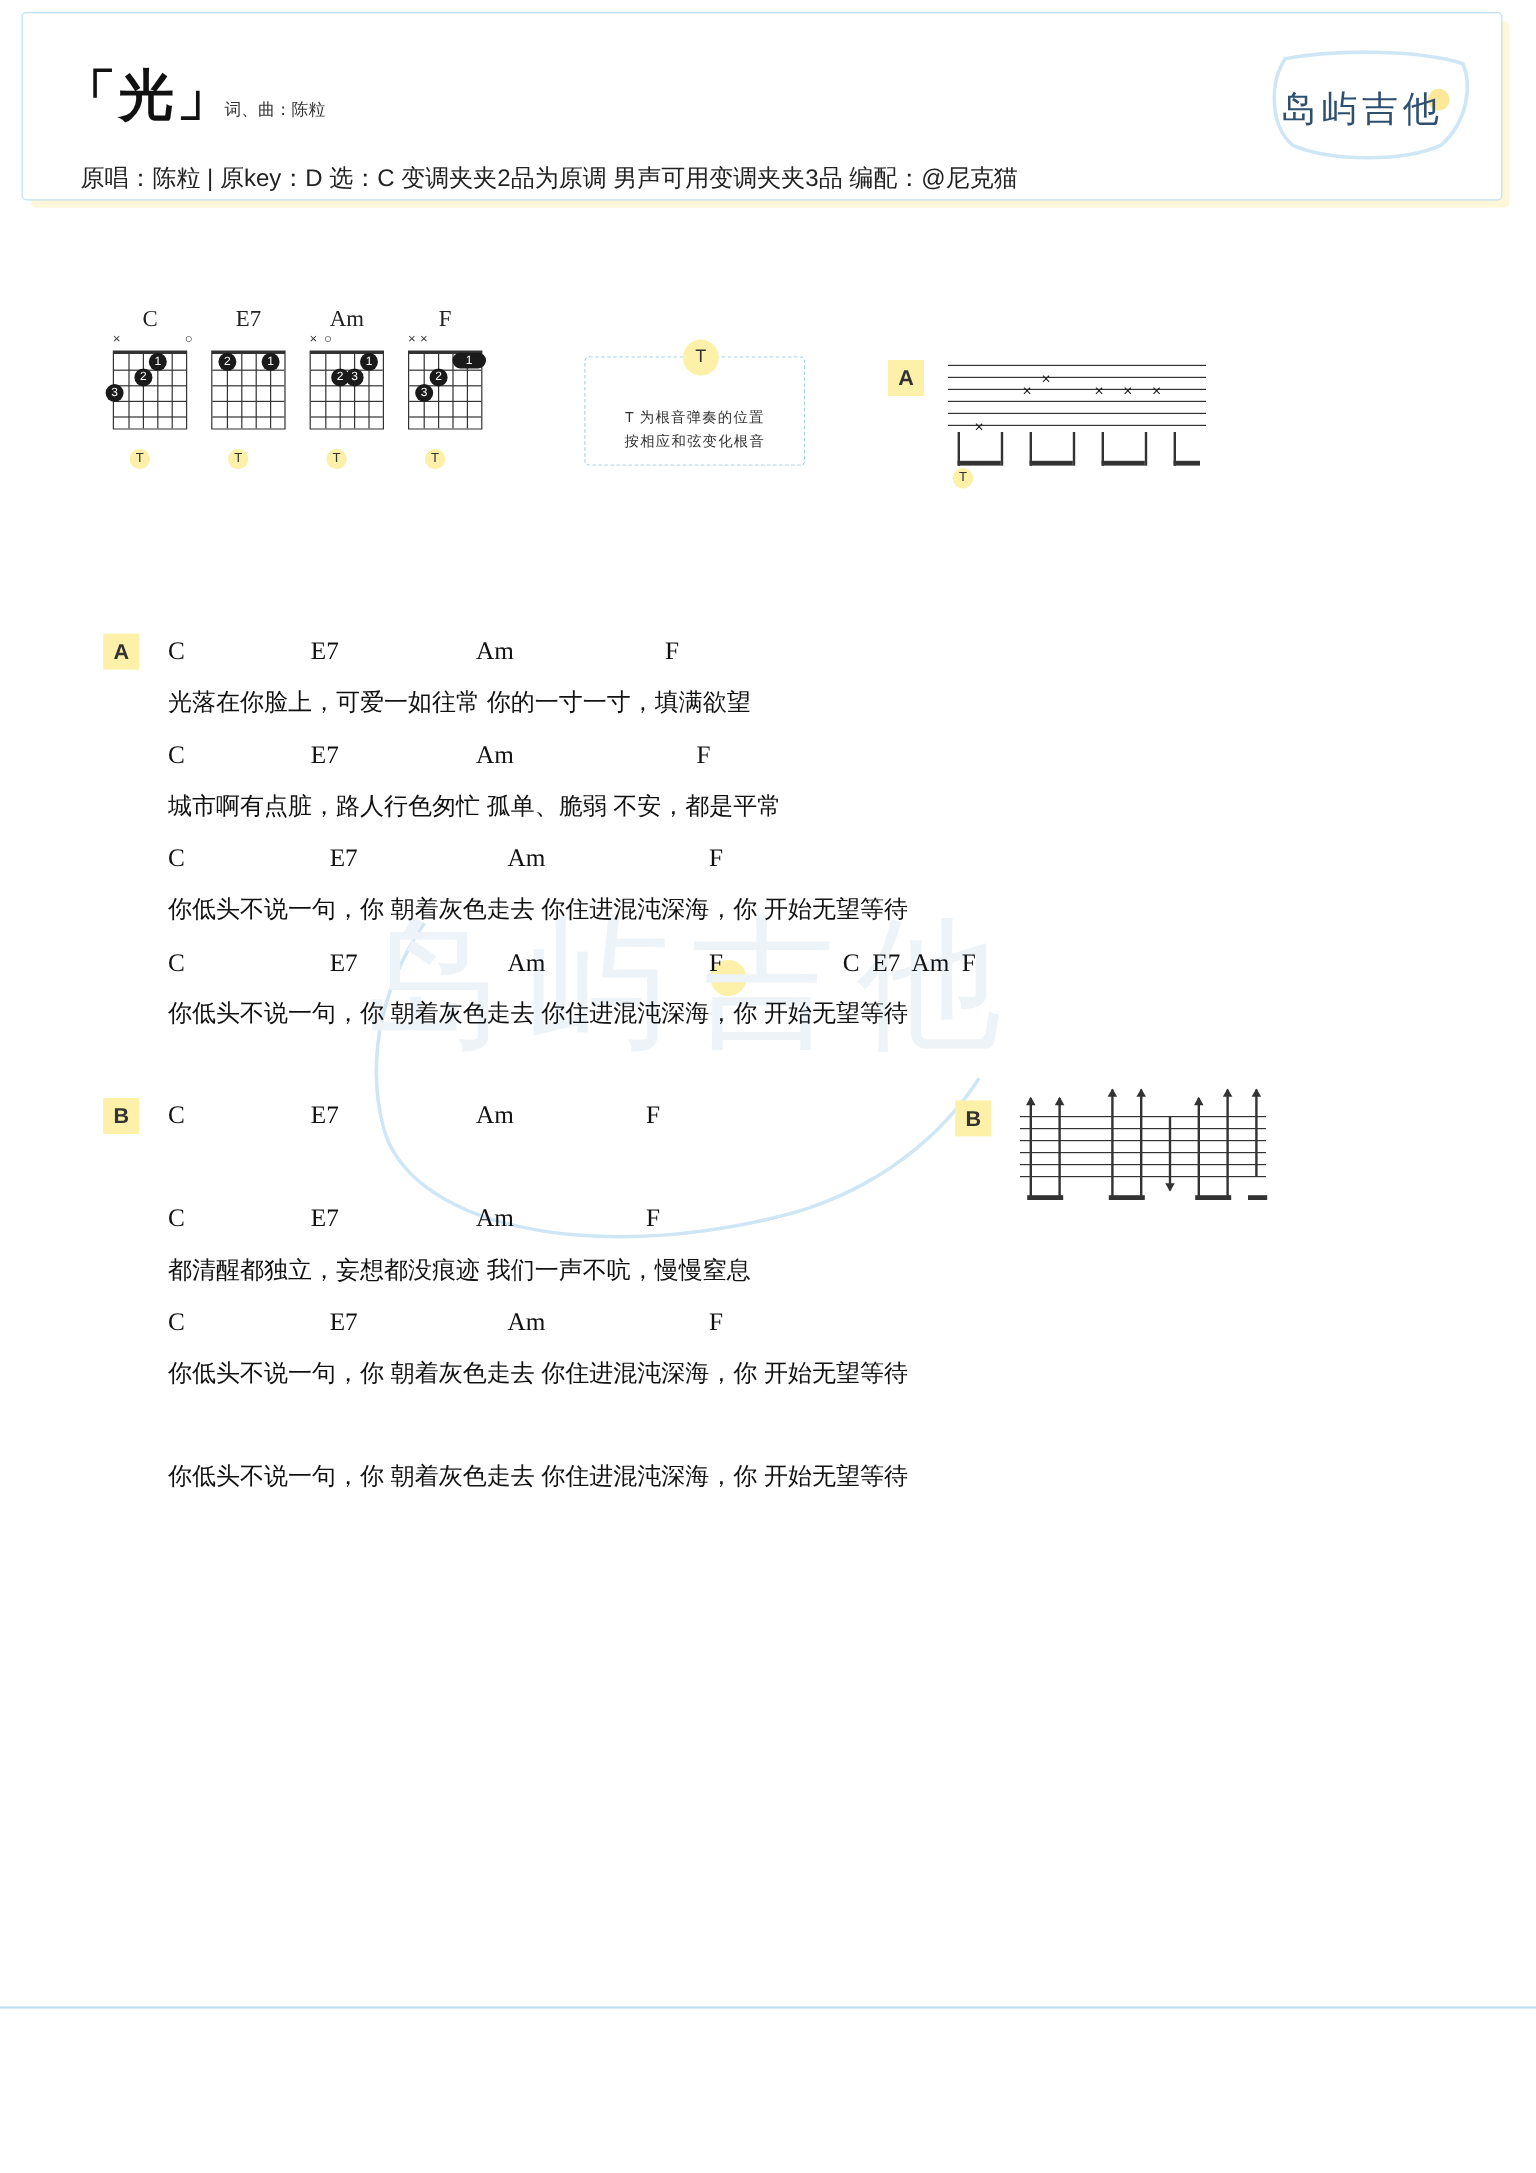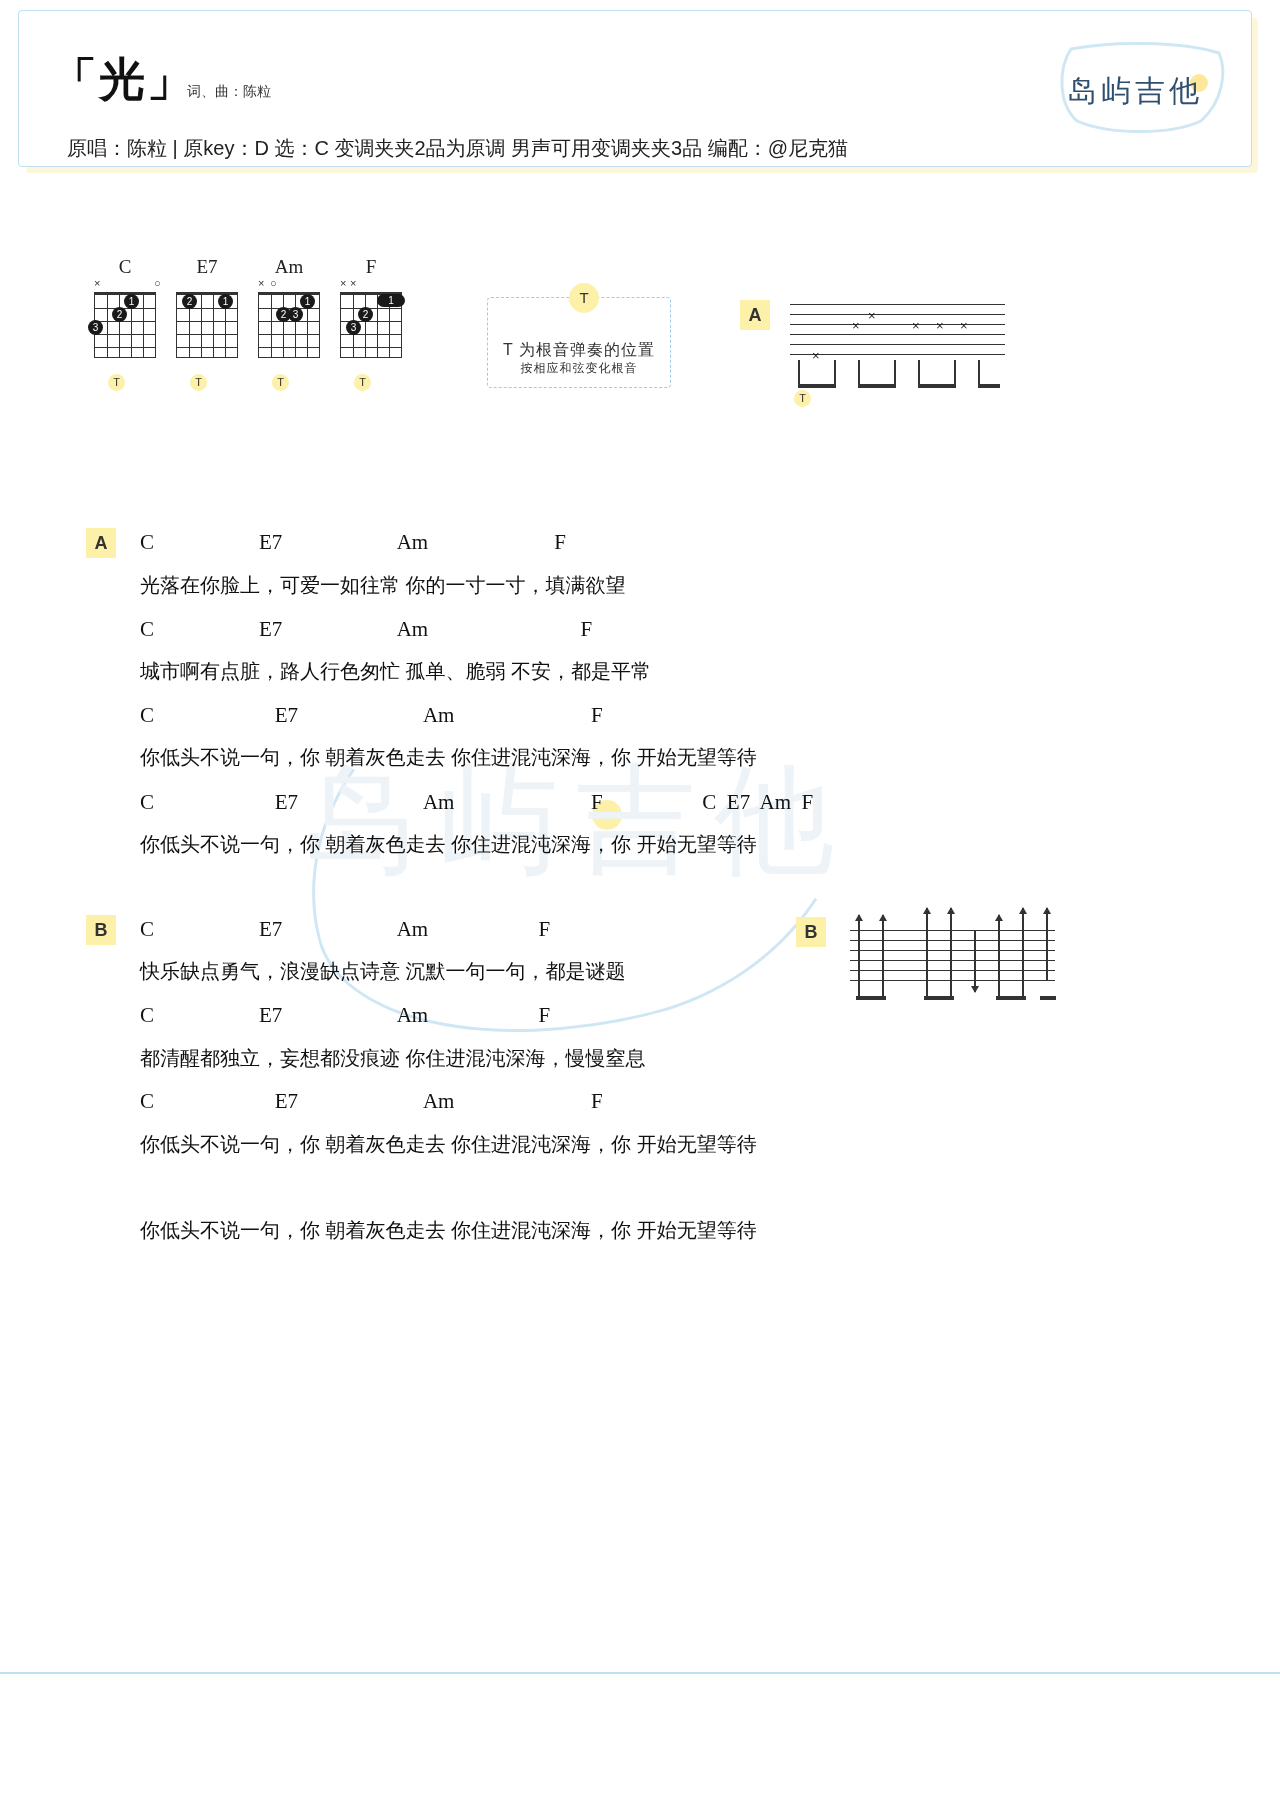--- a/index.html
+++ b/index.html
@@ -84,21 +84,21 @@
 
   
   .legend{
     position:absolute;left:487px;top:297px;width:182px;height:89px;
     border:1.5px dashed #9fcbe8;border-radius:4px;
   }
   .legend .tcircle{
     position:absolute;left:81px;top:-15px;width:30px;height:30px;border-radius:50%;
     background:#fdf0a8;font-size:15px;line-height:30px;text-align:center;color:#333;
   }
-  .legend .l1{position:absolute;left:0;right:0;top:42px;text-align:center;font-size:16px;letter-spacing:1px;color:#333;}
+  .legend .l1{position:absolute;left:0;right:0;top:42px;text-align:center;font-size:12px;letter-spacing:1px;color:#333;}
   .legend .l2{position:absolute;left:0;right:0;top:62px;text-align:center;font-size:12px;letter-spacing:1px;color:#333;}
 
   
   .sec-badge{
     position:absolute;width:30px;height:30px;background:#fdf0a8;
     font-size:18px;line-height:30px;text-align:center;color:#333;font-weight:bold;
   }
   .rhythm{position:absolute;}
   .rline{position:absolute;left:0;height:1px;background:#333;}
   .rstem{position:absolute;width:1.5px;background:#333;}
@@ -270,24 +270,23 @@
 
   <div class="chordline" style="left:140px;top:703px;">C                       E7                        Am                          F</div>
   <div class="lyricline" style="left:140px;top:744px;">你低头不说一句，你 朝着灰色走去 你住进混沌深海，你 开始无望等待</div>
 
   <div class="chordline" style="left:140px;top:790px;">C                       E7                        Am                          F                   C  E7  Am  F</div>
   <div class="lyricline" style="left:140px;top:831px;">你低头不说一句，你 朝着灰色走去 你住进混沌深海，你 开始无望等待</div>
 
   <div class="sec-badge" style="left:86px;top:915px;">B</div>
 
   <div class="chordline" style="left:140px;top:917px;">C                    E7                      Am                     F</div>
-  <div class="lyricline" style="left:140px;top:958px;">快乐缺点勇气，浪漫缺点诗意 沉默一句一句，都是谜题</div>
 
   <div class="chordline" style="left:140px;top:1003px;">C                    E7                      Am                     F</div>
-  <div class="lyricline" style="left:140px;top:1045px;">都清醒都独立，妄想都没痕迹 你住进混沌深海，慢慢窒息</div>
+  <div class="lyricline" style="left:140px;top:1045px;">都清醒都独立，妄想都没痕迹 我们一声不吭，慢慢窒息</div>
 
   <div class="chordline" style="left:140px;top:1089px;">C                       E7                        Am                          F</div>
   <div class="lyricline" style="left:140px;top:1131px;">你低头不说一句，你 朝着灰色走去 你住进混沌深海，你 开始无望等待</div>
 
   <div class="lyricline" style="left:140px;top:1217px;">你低头不说一句，你 朝着灰色走去 你住进混沌深海，你 开始无望等待</div>
 
   <div class="sec-badge" style="left:796px;top:917px;">B</div>
   <div class="rhythm" style="left:850px;top:910px;width:205px;height:100px;">
     <div class="rline" style="top:20px;width:205px;"></div>
     <div class="rline" style="top:30px;width:205px;"></div>

